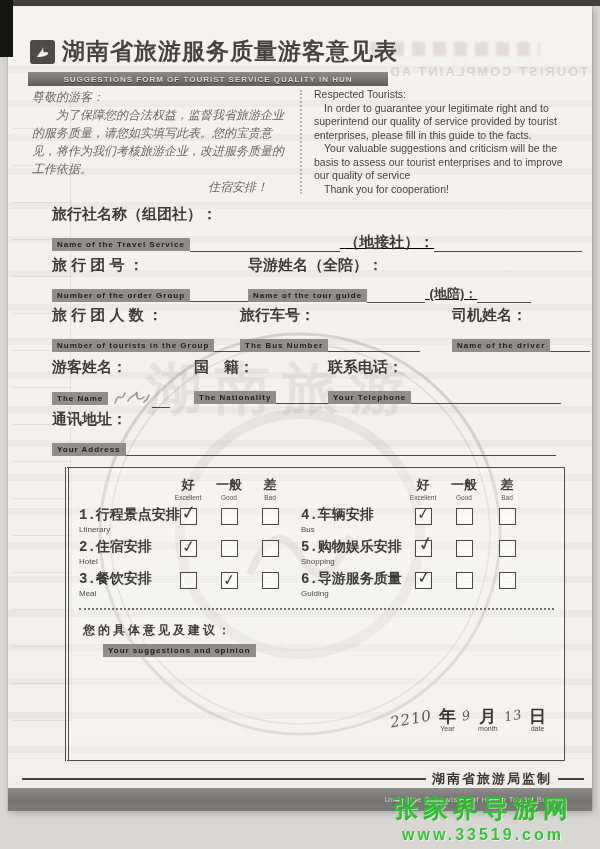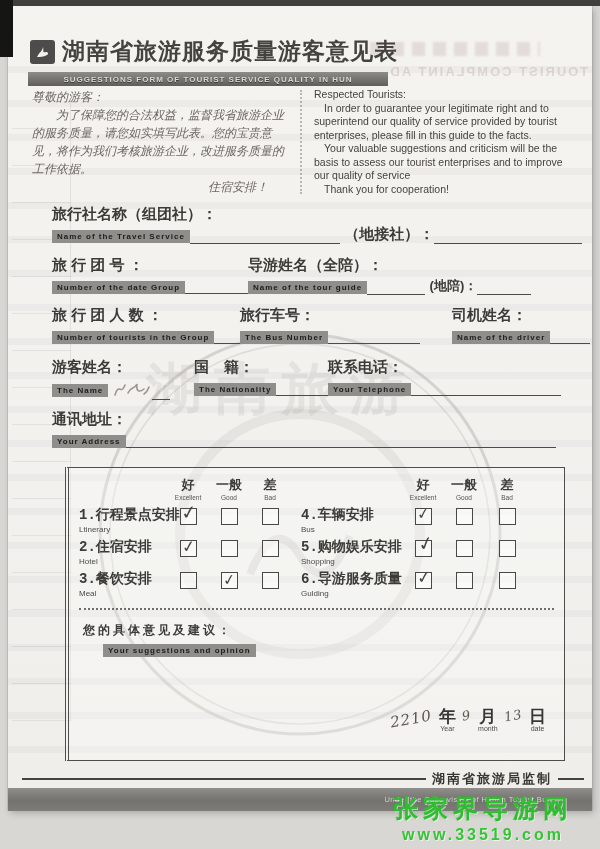--- a/index.html
+++ b/index.html
@@ -31,21 +31,21 @@
   .notice-zh .body{text-indent:2em;}
   .notice-divider{position:absolute;left:292px;top:2px;height:104px;border-left:2px dotted #9a9894;opacity:.65;}
   .notice-en{position:absolute;left:306px;top:0;width:266px;color:#45433f;font-size:10.5px;line-height:13.5px;}
   .notice-en .p{text-indent:10px;}
   
   .zh-label{font-size:15px;font-weight:bold;color:#3d3b38;white-space:nowrap;}
   .hl{display:inline-block;background:#908e8b;color:#1e1d1c;font-size:8px;font-weight:bold;padding:2px 5px;letter-spacing:1px;white-space:nowrap;}
   .fill{display:inline-block;border-bottom:1.5px solid #4d4b48;height:14px;vertical-align:bottom;}
   .frow{position:absolute;left:44px;width:530px;}
   .fr-a{top:199px;} .fr-b{top:250px;} .fr-c{top:300px;} .fr-d{top:352px;} .fr-e{top:404px;}
-  .subline{margin-top:1px;white-space:nowrap;}
+  .subline{margin-top:9px;white-space:nowrap;text-decoration:underline;}
   .col{position:absolute;top:0;}
   .hand-svg{vertical-align:middle;margin-left:2px;}
   
   .rbox{position:absolute;left:57px;top:461px;width:495px;height:292px;border:1.6px solid #504e4b;border-left:4px double #504e4b;background:rgba(255,255,255,.25);}
   .hcol{position:absolute;width:44px;text-align:center;top:8px;}
   .hcol .zh{display:block;font-size:13px;font-weight:bold;color:#3d3b38;}
   .hcol .en{display:block;font-size:6.5px;color:#55534f;margin-top:0;}
   .hL1{left:97px;} .hL2{left:138px;} .hL3{left:179px;}
   .hR1{left:332px;} .hR2{left:373px;} .hR3{left:416px;}
   .rate-item{position:absolute;left:0;right:0;height:34px;}
@@ -139,21 +139,21 @@
       <span class="zh-label">旅行社名称（组团社）：</span>
       <div class="subline">
         <span class="hl">Name  of  the  Travel  Service</span><span class="fill" style="width:150px"></span>
         <span class="zh-label">（地接社）：</span><span class="fill" style="width:148px"></span>
       </div>
     </div>
 
     <div class="frow fr-b">
       <div class="col" style="left:0;">
         <span class="zh-label">旅 行 团 号 ：</span>
-        <div class="subline"><span class="hl">Number of the date Group</span><span class="fill" style="width:66px"></span></div>
+        <div class="subline"><span class="hl">Number of the order Group</span><span class="fill" style="width:66px"></span></div>
       </div>
       <div class="col" style="left:196px;">
         <span class="zh-label">导游姓名（全陪）：</span>
         <div class="subline"><span class="hl">Name  of  the  tour  guide</span><span class="fill" style="width:58px"></span>
         <span class="zh-label" style="font-size:13px">(地陪)：</span><span class="fill" style="width:54px"></span></div>
       </div>
     </div>
 
     <div class="frow fr-c">
       <div class="col" style="left:0;">

